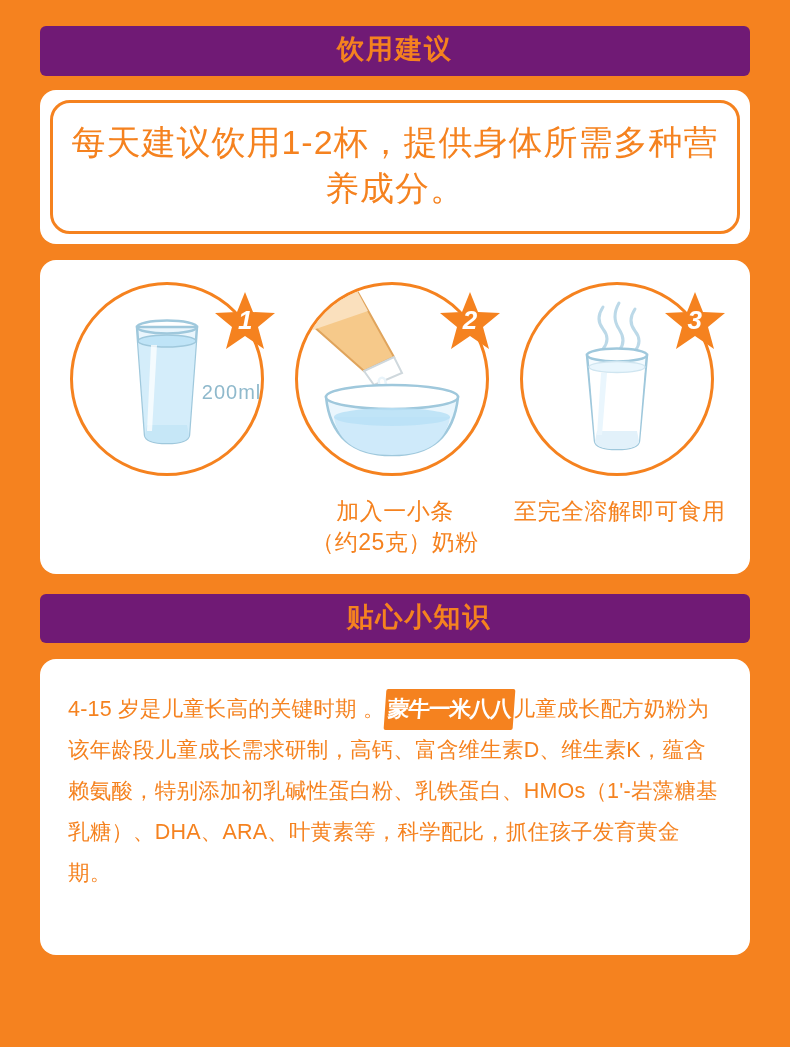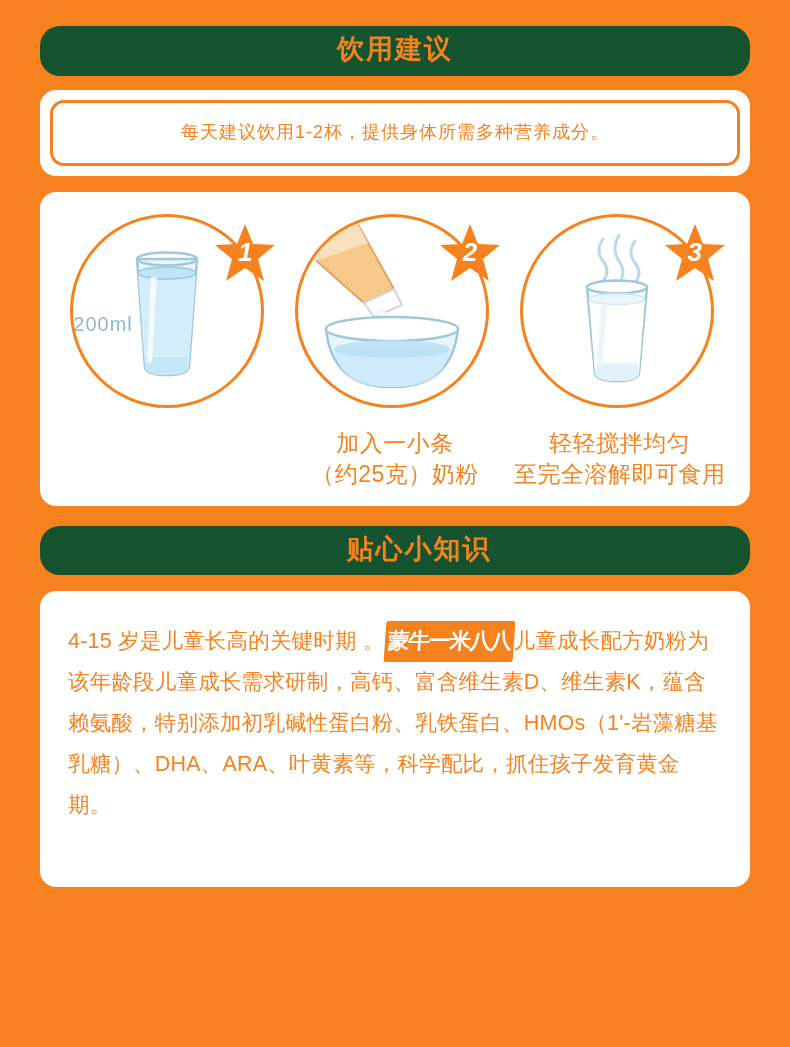--- a/index.html
+++ b/index.html
@@ -16,22 +16,22 @@
   .page {
     position: relative;
     width: 790px;
     height: 1047px;
     box-sizing: border-box;
     padding: 26px 40px 26px 40px;
   }
 
   
   .section-header {
-    background: #14532d;
-    border-radius: 20px;
+    background: #701a75;
+    border-radius: 6px;
     text-align: center;
     color: #F5821F;
     font-size: 27px;
     font-weight: bold;
     letter-spacing: 2px;
     padding: 9px 0 11px 0;
     line-height: 1.1;
   }
 
   
@@ -41,24 +41,24 @@
     box-sizing: border-box;
   }
 
   
   .advice-panel {
     margin-top: 14px;
     padding: 10px;
   }
   .advice-inner {
     border: 3px solid #F5821F;
-    border-radius: 14px;
+    border-radius: 20px;
     text-align: center;
     color: #F5821F;
-    font-size: 18px;
+    font-size: 34px;
     letter-spacing: 1px;
     padding: 17px 10px 19px 10px;
   }
 
   
   .steps-panel {
     margin-top: 16px;
     padding: 22px 18px 16px 18px;
   }
   .steps-row {
@@ -167,21 +167,21 @@
               <path d="M64 42 L124 42 L116 150 Q115 158 94 158 Q73 158 72 150 Z" fill="#eaf6fd" stroke="#9fc8dc" stroke-width="2.5"></path>
 
               <path d="M65 56 L123 56 L116 150 Q115 158 94 158 Q73 158 72 150 Z" fill="#d4edfa" stroke="none"></path>
               <ellipse cx="94" cy="56" rx="29" ry="6" fill="#bfe4f7" stroke="#9fc8dc" stroke-width="1.6"></ellipse>
               <ellipse cx="94" cy="42" rx="30" ry="6.5" fill="none" stroke="#9fc8dc" stroke-width="2.5"></ellipse>
 
               <path d="M74 140 L114 140 L116 150 Q115 158 94 158 Q73 158 72 150 Z" fill="#c2e5f6" opacity="0.8"></path>
 
               <path d="M78 60 L84 60 L79 146 L74 146 Z" fill="#ffffff" opacity="0.75"></path>
             </svg>
-            <div style="position:absolute;left:0;top:96px;width:188px;text-align:left;color:#8fb9cc;font-size:20px;letter-spacing:1px;">200ml</div>
+            <div style="position:absolute;left:0;top:96px;width:188px;text-align:right;color:#8fb9cc;font-size:20px;letter-spacing:1px;">200ml</div>
           </div>
           <div class="star">
             <svg width="62" height="62" viewBox="0 0 62 62">
               <path d="M31 2 L39 22 L61 23 L44 37 L50 59 L31 46 L12 59 L18 37 L1 23 L23 22 Z" fill="#F5821F"></path>
             </svg>
             <div class="num">1</div>
           </div>
         </div>
       </div>
 
@@ -234,21 +234,20 @@
             </svg>
           </div>
           <div class="star">
             <svg width="62" height="62" viewBox="0 0 62 62">
               <path d="M31 2 L39 22 L61 23 L44 37 L50 59 L31 46 L12 59 L18 37 L1 23 L23 22 Z" fill="#F5821F"></path>
             </svg>
             <div class="num">3</div>
           </div>
         </div>
         <div class="caption">
-          <div>轻轻搅拌均匀</div>
           <div>至完全溶解即可食用</div>
         </div>
       </div>
 
     </div>
   </div>
 
   <div class="section-header" style="margin-top:20px;padding-left:48px;">贴心小知识</div>
 
   <div class="panel knowledge-panel">

